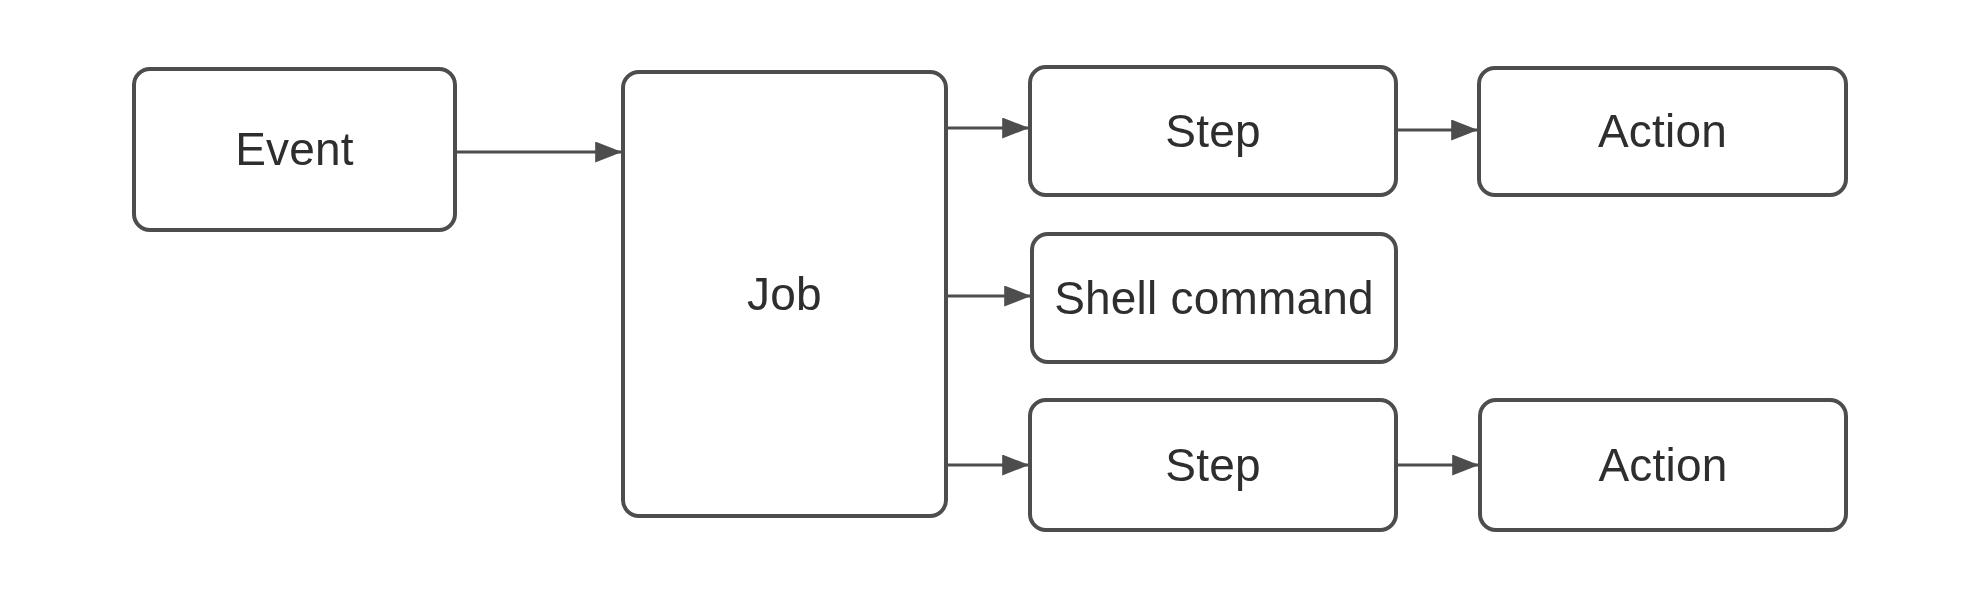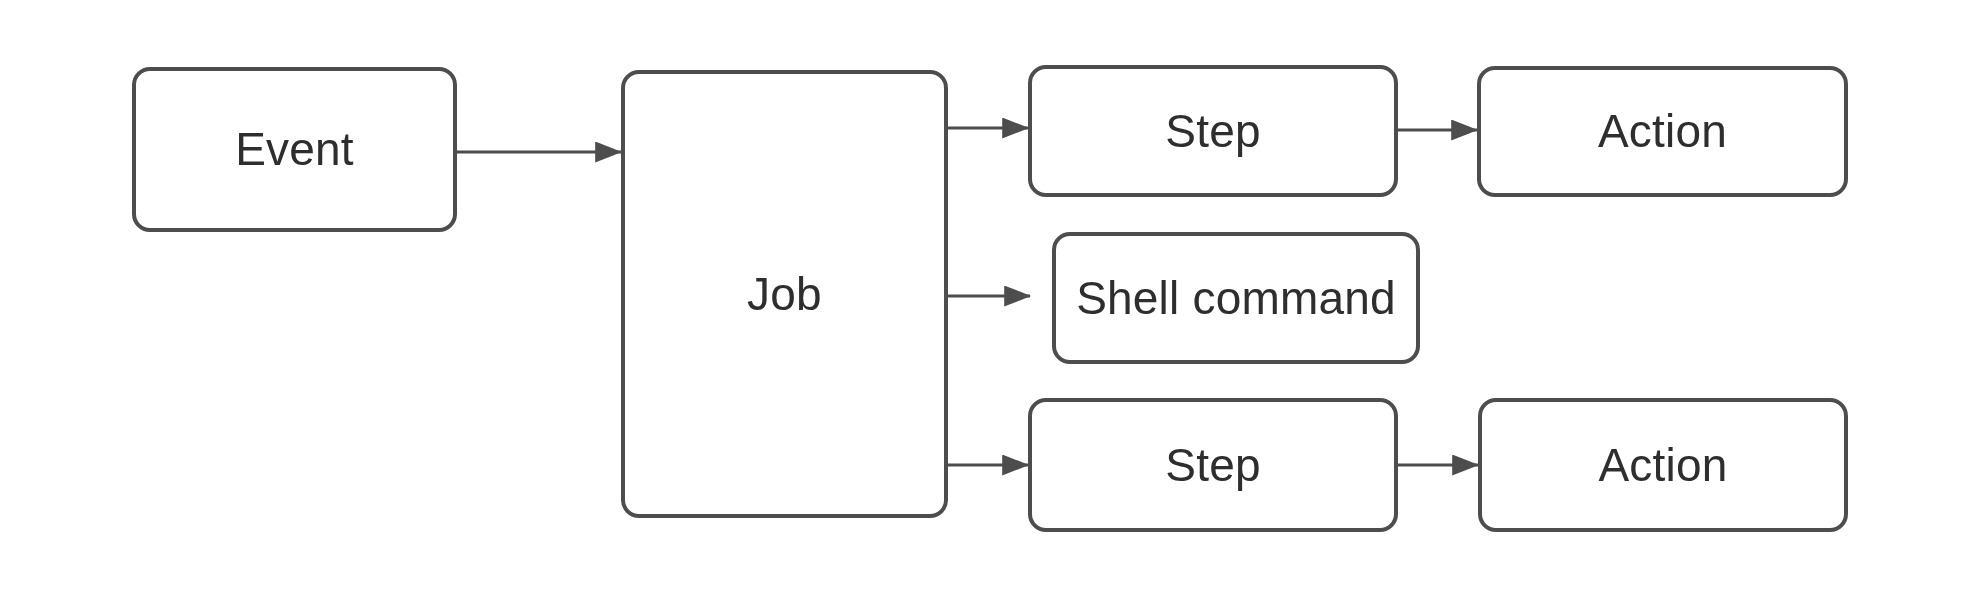--- a/index.html
+++ b/index.html
@@ -77,21 +77,21 @@
   </div>
 
   <div class="node" style="left: 1028px; top: 65px; width: 370px; height: 132px; border-color: rgb(77, 77, 77); background: rgb(255, 255, 255); border-width: 4px; border-radius: 18px;">
     <span class="node-label" style="color: rgb(46, 46, 46); font-size: 46px;">Step</span>
   </div>
 
   <div class="node" style="left: 1477px; top: 66px; width: 371px; height: 131px; border-color: rgb(77, 77, 77); background: rgb(255, 255, 255); border-width: 4px; border-radius: 18px;">
     <span class="node-label" style="color: rgb(46, 46, 46); font-size: 46px;">Action</span>
   </div>
 
-  <div class="node" style="left: 1030px; top: 232px; width: 368px; height: 132px; border-color: rgb(77, 77, 77); background: rgb(255, 255, 255); border-width: 4px; border-radius: 18px; margin-left: 22px;">
+  <div class="node" style="left: 1030px; top: 232px; width: 368px; height: 132px; border-color: rgb(77, 77, 77); background: rgb(255, 255, 255); border-width: 4px; border-radius: 18px;">
     <span class="node-label" style="color: rgb(46, 46, 46); font-size: 46px;">Shell command</span>
   </div>
 
   <div class="node" style="left: 1028px; top: 398px; width: 370px; height: 134px; border-color: rgb(77, 77, 77); background: rgb(255, 255, 255); border-width: 4px; border-radius: 18px;">
     <span class="node-label" style="color: rgb(46, 46, 46); font-size: 46px;">Step</span>
   </div>
 
   <div class="node" style="left: 1478px; top: 398px; width: 370px; height: 134px; border-color: rgb(77, 77, 77); background: rgb(255, 255, 255); border-width: 4px; border-radius: 18px;">
     <span class="node-label" style="color: rgb(46, 46, 46); font-size: 46px;">Action</span>
   </div>

